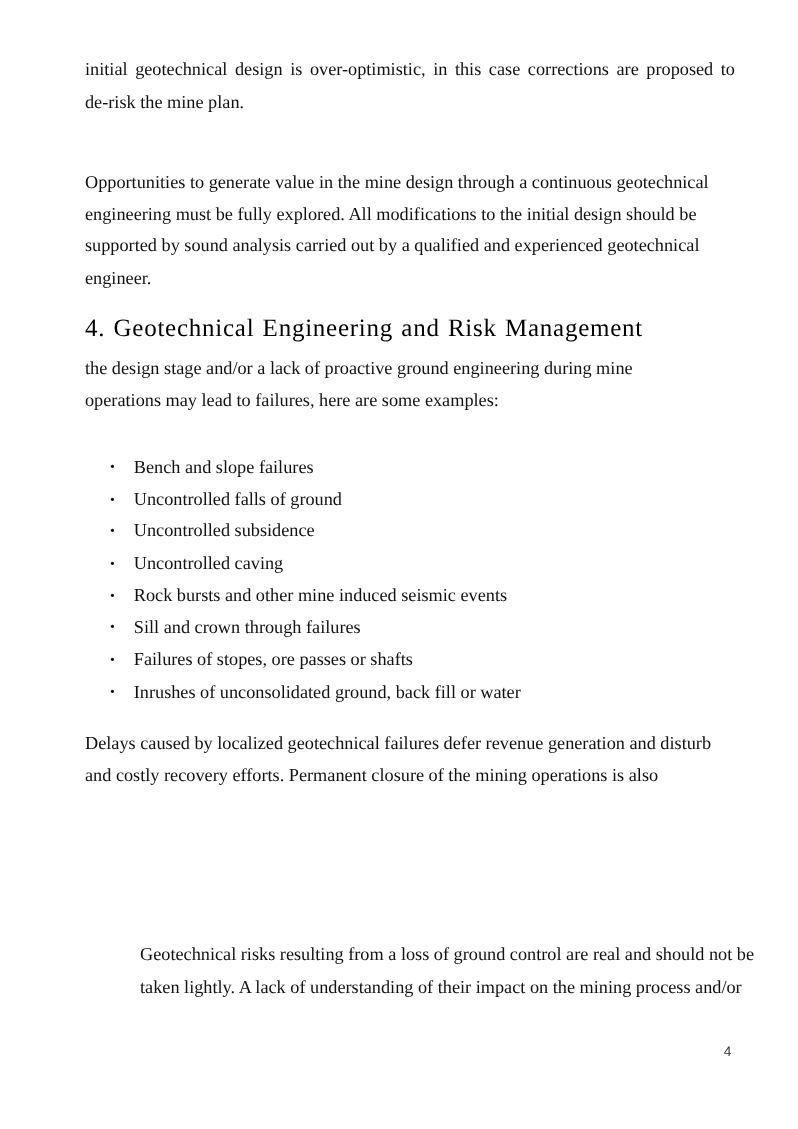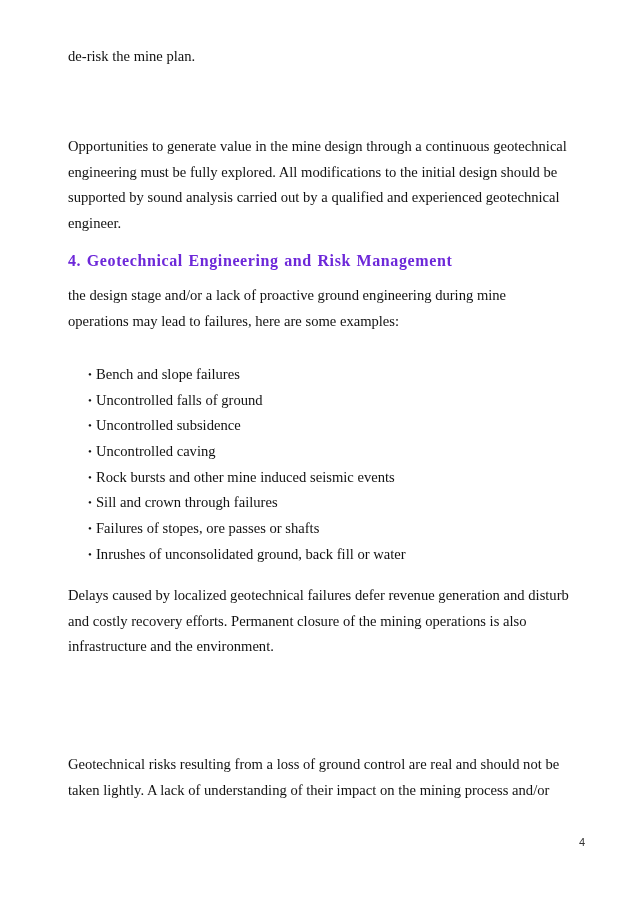--- a/index.html
+++ b/index.html
@@ -37,27 +37,27 @@
     .justify .line.full {
       text-align: justify;
       text-align-last: justify;
       white-space: normal;
     }
     .heading {
       position: absolute;
       left: 0;
       top: 252px;
       font-family: "Liberation Serif", serif;
-      font-weight: bold;
-      font-size: 16px;
+      font-weight: normal;
+      font-size: 20px;
       letter-spacing: 0.6px;
       word-spacing: 1px;
       margin: 0;
       white-space: nowrap;
-      color: #6d28d9;
+      color: #000000;
     }
     .list {
       position: absolute;
       left: 0;
       top: 362px;
       margin: 0;
       padding: 0;
       list-style: none;
     }
     .list li {
@@ -68,38 +68,39 @@
       white-space: nowrap;
     }
     .bullet {
       position: absolute;
       left: 20px;
       top: 0;
       font-size: 11px;
     }
     .item-text {
       position: absolute;
-      left: 28px;
+      left: 39px;
       top: 0;
     }
     .page-number {
       position: absolute;
       left: 579px;
       top: 836px;
       font-family: "Liberation Sans", sans-serif;
       font-size: 11px;
       color: #333;
     }
   </style>
 </head>
 <body>
 
 <div class="page">
 
   <div class="p justify" style="top:44px;">
+    <span class="line full">initial geotechnical design is over-optimistic, in this case corrections are proposed to</span>
     <span class="line">de-risk the mine plan.</span>
   </div>
 
   <div class="p" style="top:134px;">
     <span class="line">Opportunities to generate value in the mine design through a continuous geotechnical</span>
     <span class="line">engineering must be fully explored. All modifications to the initial design should be</span>
     <span class="line">supported by sound analysis carried out by a qualified and experienced geotechnical</span>
     <span class="line">engineer.</span>
   </div>
 
@@ -141,23 +142,22 @@
     </li>
     <li>
       <span class="bullet">•</span>
       <span class="item-text">Inrushes of unconsolidated ground, back fill or water</span>
     </li>
   </ul>
 
   <div class="p" style="top:583px;">
     <span class="line">Delays caused by localized geotechnical failures defer revenue generation and disturb</span>
     <span class="line">and costly recovery efforts. Permanent closure of the mining operations is also</span>
-    <span class="line">infrastructure and the environment.</span>
   </div>
 
-  <div class="p" style="top:752px;">
+  <div class="p" style="top:752px;margin-left:44px;">
     <span class="line">Geotechnical risks resulting from a loss of ground control are real and should not be</span>
     <span class="line">taken lightly. A lack of understanding of their impact on the mining process and/or</span>
   </div>
 
 </div>
 
 <div class="page-number">4</div>
 
 </body></html>

